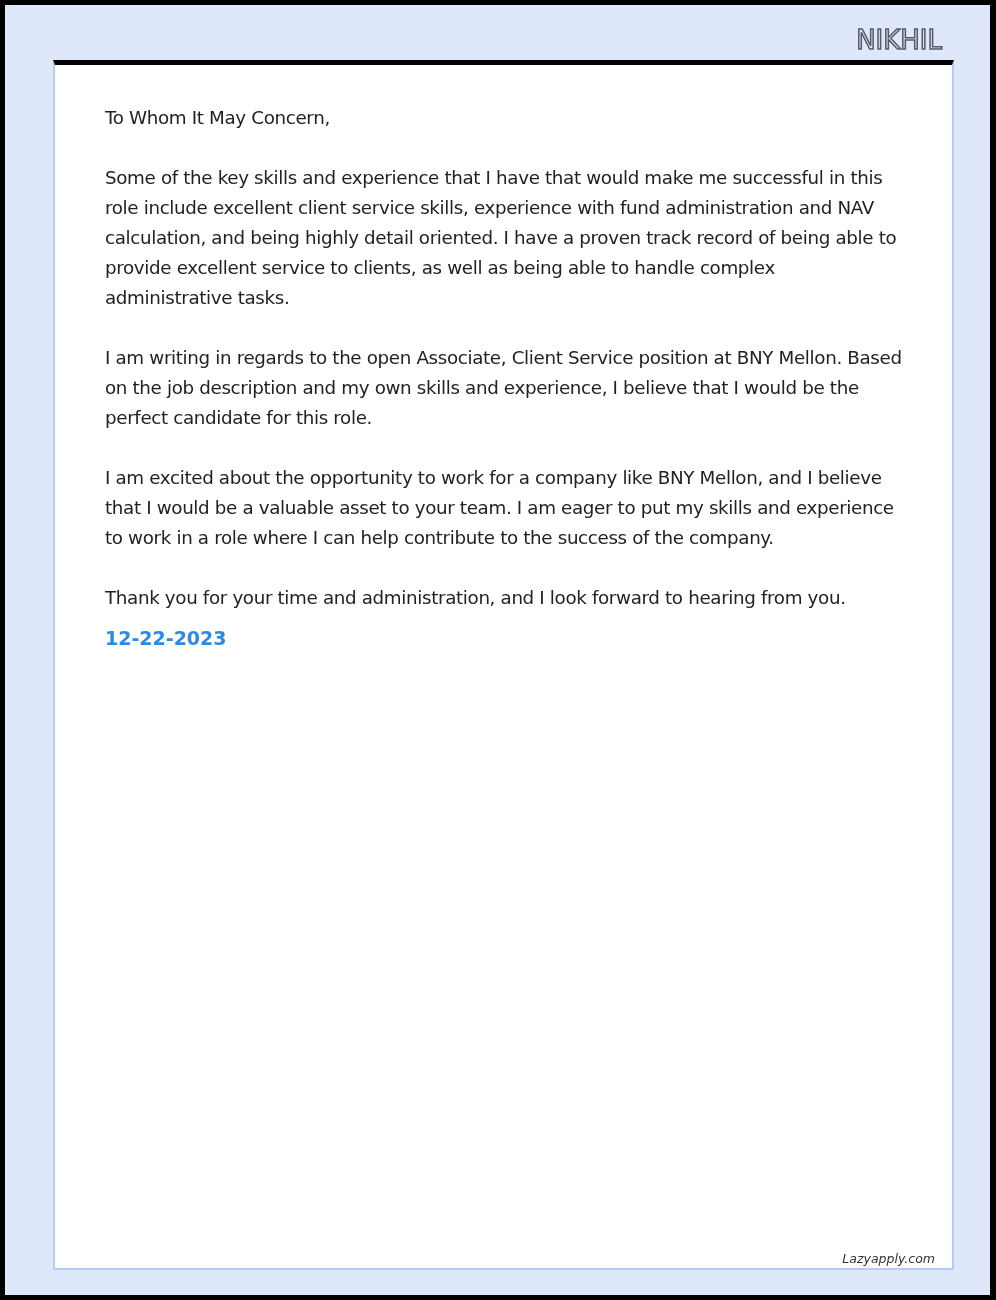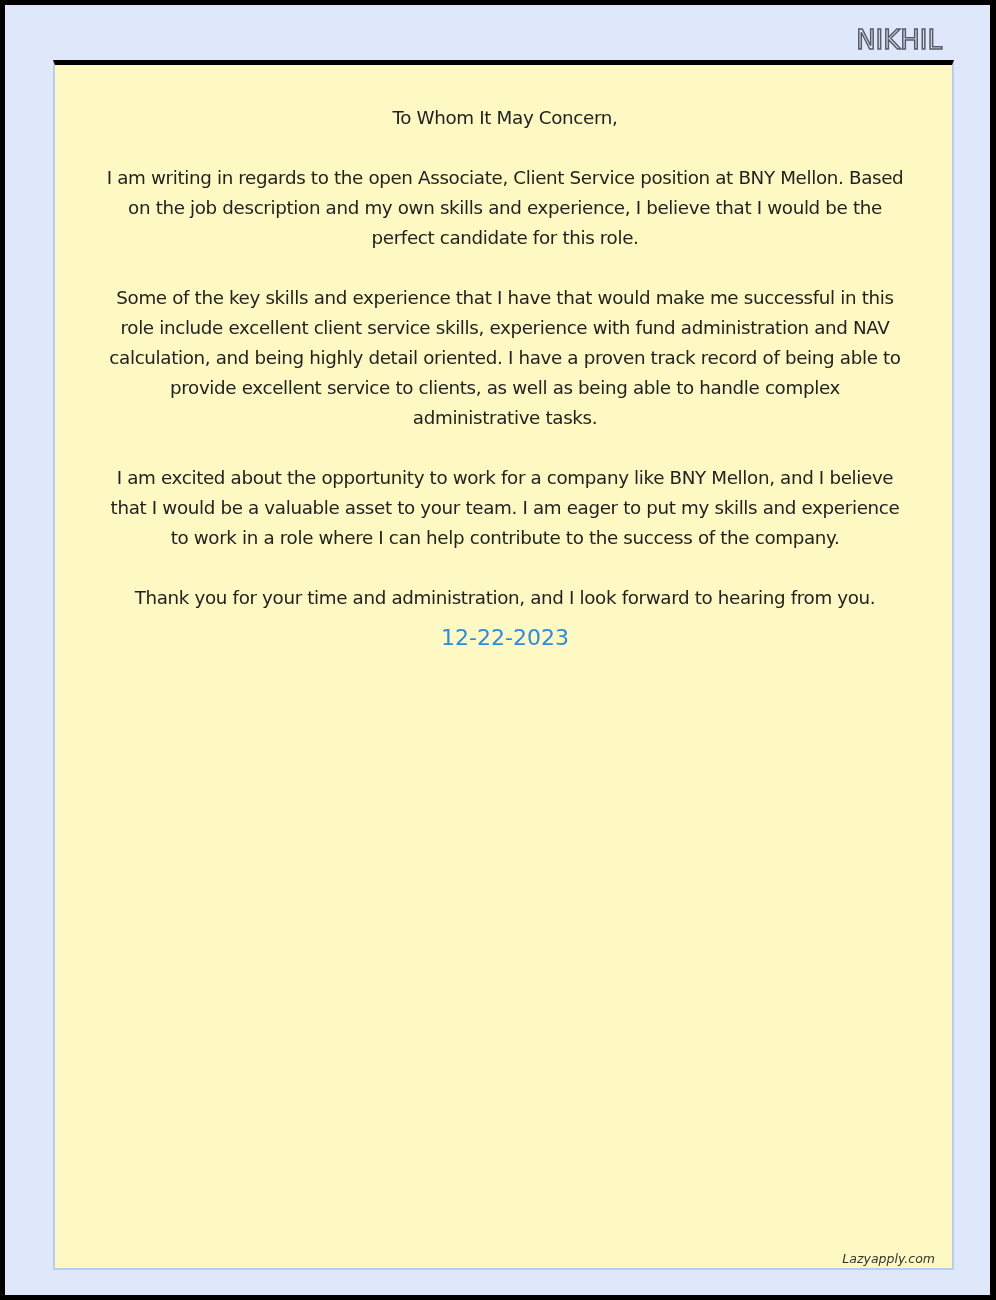--- a/index.html
+++ b/index.html
@@ -33,50 +33,50 @@
       color: #dfe8fb;
       -webkit-text-stroke: 1.5px #555a66;
       font-weight: normal;
     }
     .page {
       position: absolute;
       left: 48px;
       top: 55px;
       width: 897px;
       height: 1203px;
-      background: #fef9c3;
+      background: #ffffff;
       border-left: 2px solid #b4cdf5;
       border-right: 2px solid #b4cdf5;
       border-bottom: 2px solid #b4cdf5;
       border-top: 5px solid #000000;
       box-sizing: content-box;
-      text-align: center;
     }
     .letter {
       position: absolute;
       left: 50px;
       top: 38px;
       width: 800px;
       font-family: "DejaVu Sans", sans-serif;
       font-size: 18.3px;
       line-height: 30px;
       color: #222222;
       letter-spacing: -0.35px;
     }
     .letter p {
       margin: 0 0 30px 0;
     }
     .letter p.closing {
       margin-bottom: 10px;
     }
     .date {
       color: #2b8ae6;
-      font-size: 22px;
+      font-size: 19px;
       line-height: 30px;
       letter-spacing: 0px;
+      font-weight: bold;
     }
     .footer {
       position: absolute;
       right: 17px;
       bottom: 0px;
       font-family: "DejaVu Sans", sans-serif;
       font-size: 12.5px;
       line-height: 18px;
       color: #333333;
       font-style: italic;
@@ -84,22 +84,22 @@
   </style>
 </head>
 <body>
 
 <div class="frame">
   <div class="brand">NIKHIL</div>
 
   <div class="page">
     <div class="letter">
       <p>To Whom It May Concern,</p>
+      <p>Some of the key skills and experience that I have that would make me successful in this role include excellent client service skills, experience with fund administration and NAV calculation, and being highly detail oriented. I have a proven track record of being able to provide excellent service to clients, as well as being able to handle complex administrative tasks.</p>
       <p>I am writing in regards to the open Associate, Client Service position at BNY Mellon. Based on the job description and my own skills and experience, I believe that I would be the perfect candidate for this role.</p>
-      <p>Some of the key skills and experience that I have that would make me successful in this role include excellent client service skills, experience with fund administration and NAV calculation, and being highly detail oriented. I have a proven track record of being able to provide excellent service to clients, as well as being able to handle complex administrative tasks.</p>
       <p>I am excited about the opportunity to work for a company like BNY Mellon, and I believe that I would be a valuable asset to your team. I am eager to put my skills and experience to work in a role where I can help contribute to the success of the company.</p>
       <p class="closing">Thank you for your time and administration, and I look forward to hearing from you.</p>
       <div class="date">12-22-2023</div>
     </div>
 
     <div class="footer">Lazyapply.com</div>
   </div>
 </div>
 
 </body></html>

